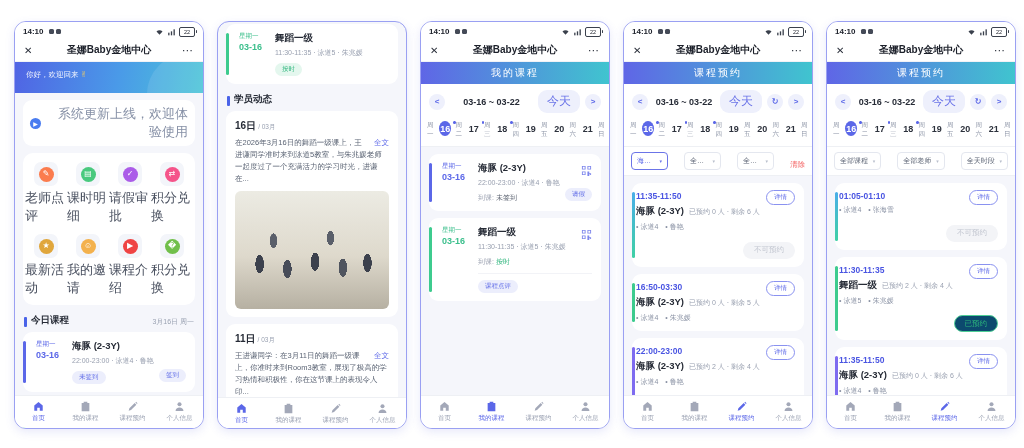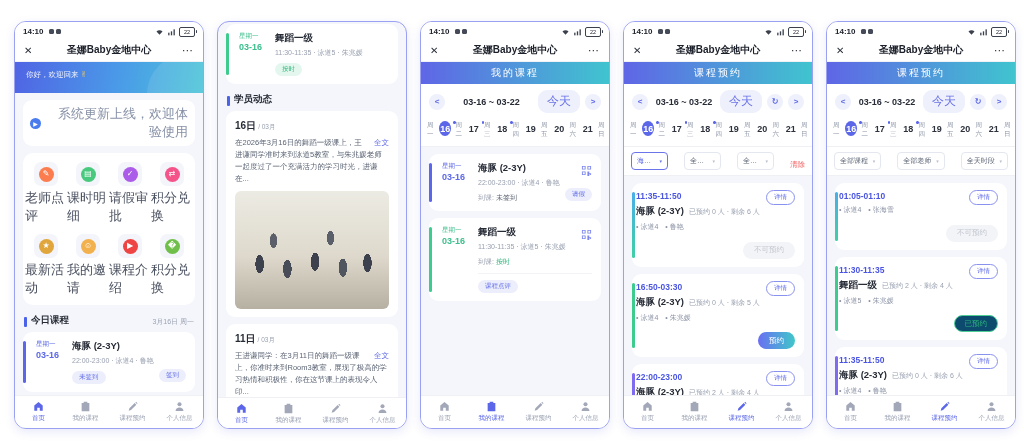--- a/index.html
+++ b/index.html
@@ -620,21 +620,20 @@
     </div>
     <div class="bcard">
       <span class="acc acc-green"></span>
       <div class="btime">16:50-03:30</div>
       <span class="detailb">详情</span>
       <div class="brow">
           <span class="btit">海豚 (2-3Y)</span>
           <span class="binfo">已预约 0 人 · 剩余 5 人</span>
         </div>
       <div class="btags">• 泳道4　• 朱兆媛</div>
-      <div class="actrow"><span class="abtn pri">预约</span></div>
     </div>
     <div class="bcard">
       <span class="acc acc-pur"></span>
       <div class="btime">22:00-23:00</div>
       <span class="detailb">详情</span>
       <div class="brow">
           <span class="btit">海豚 (2-3Y)</span>
           <span class="binfo">已预约 2 人 · 剩余 4 人</span>
         </div>
       <div class="btags">• 泳道4　• 鲁艳</div>

